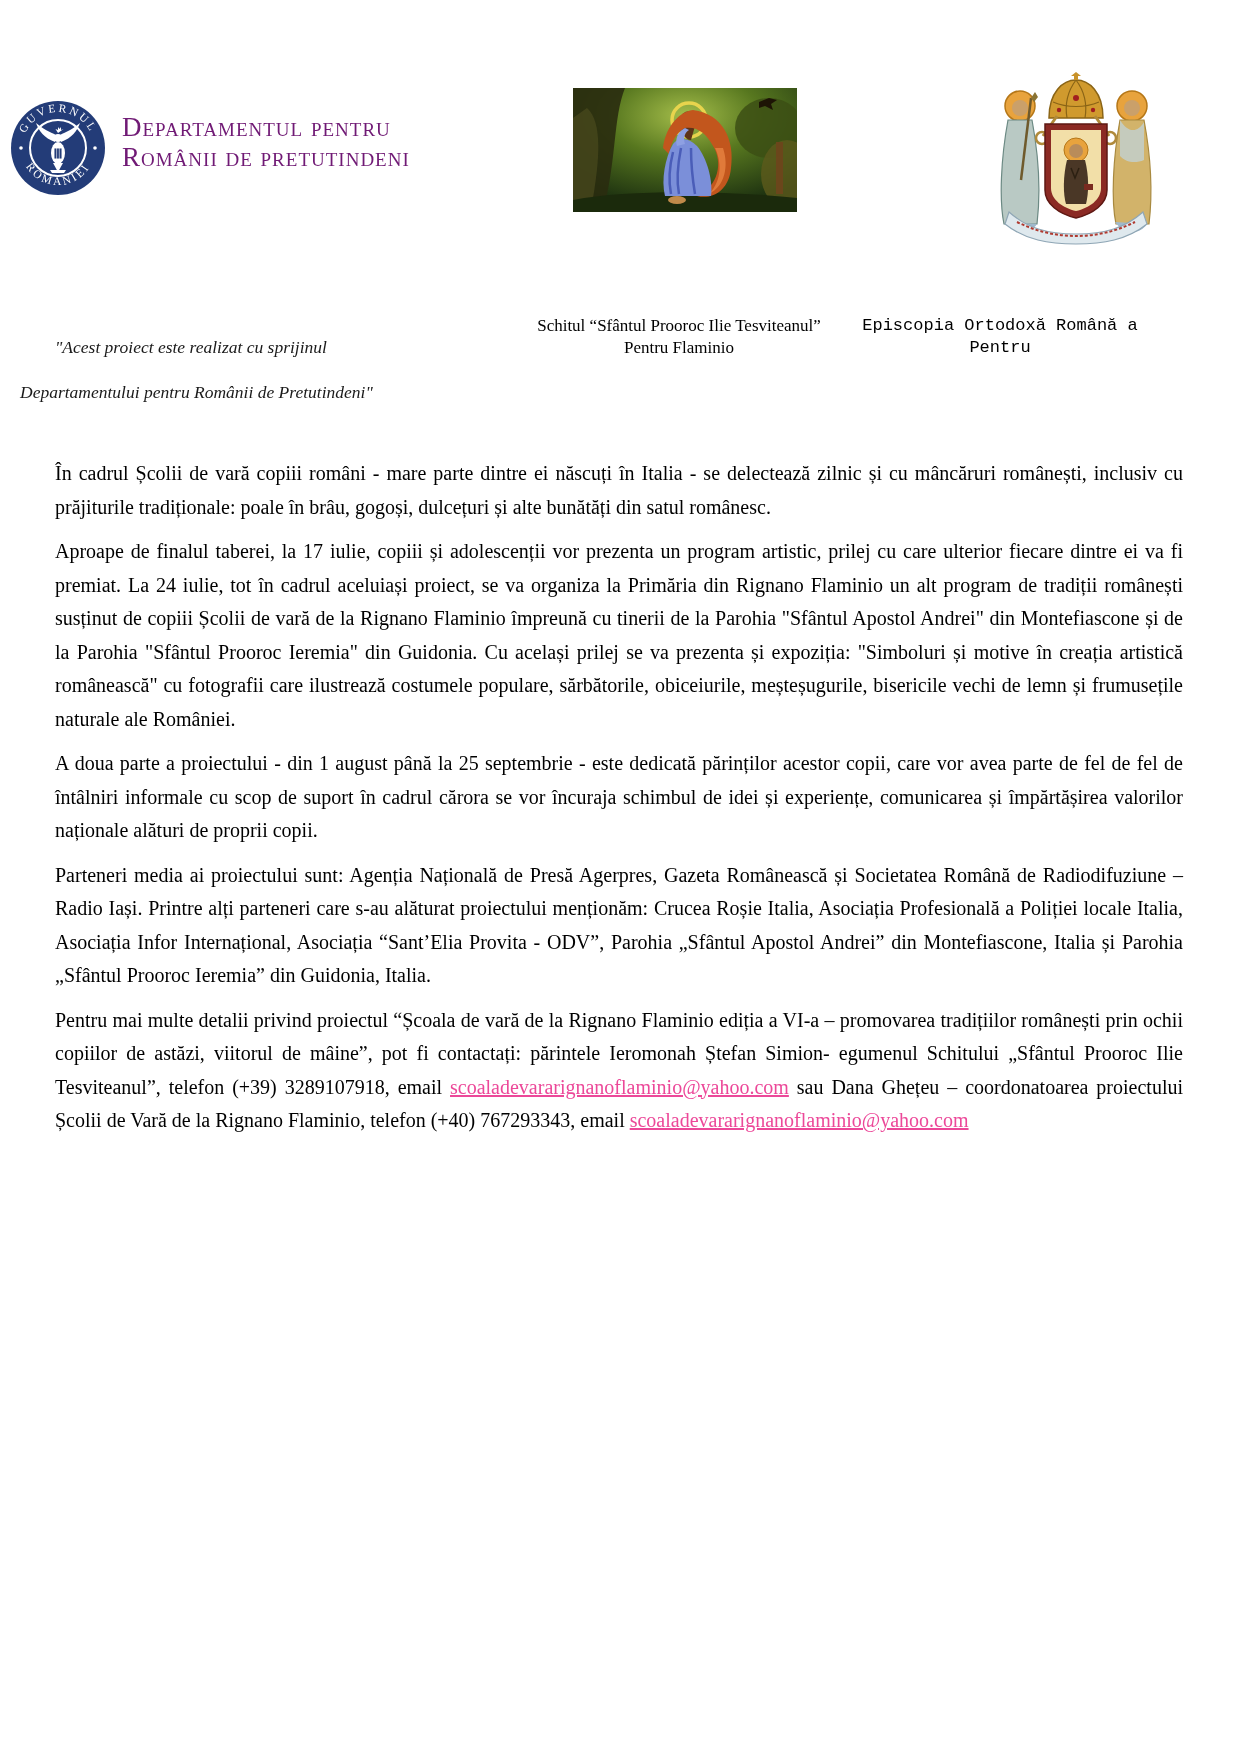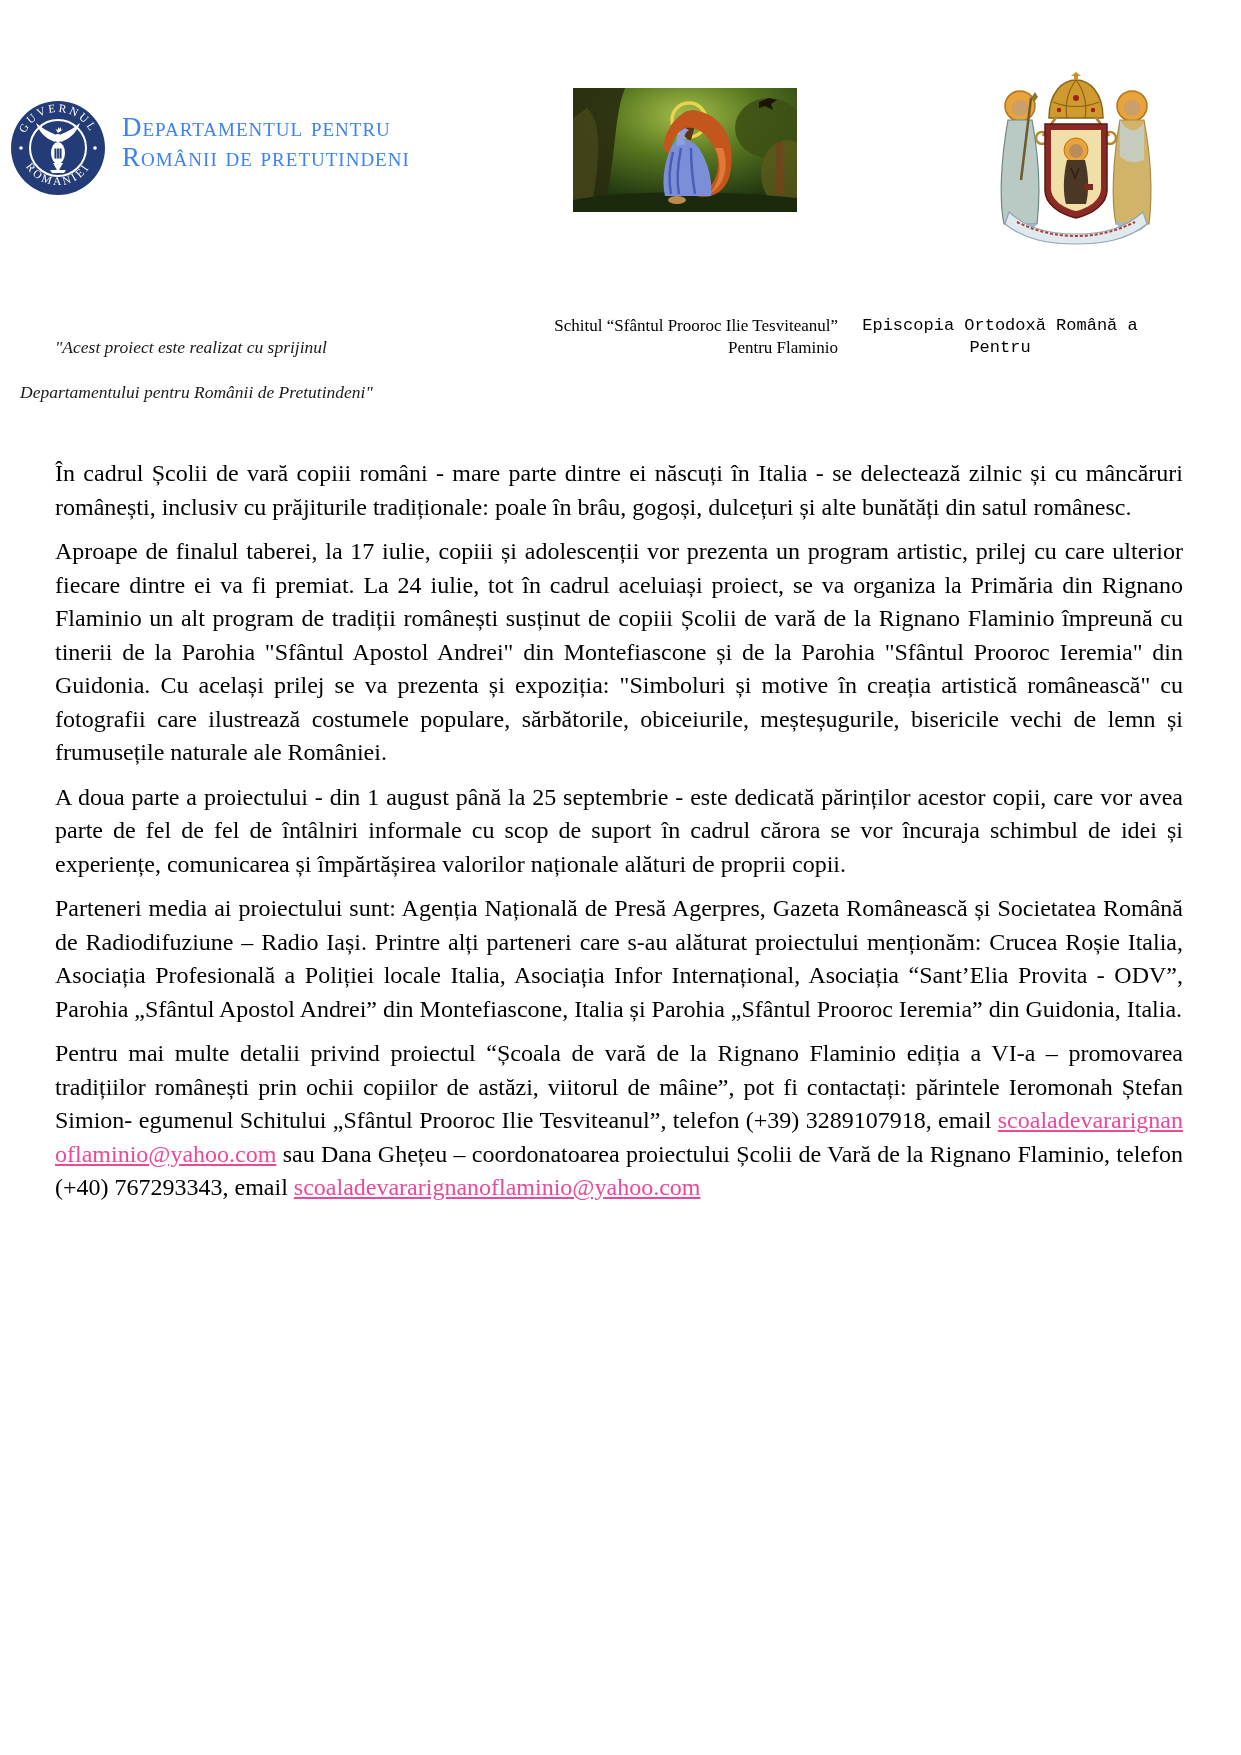--- a/index.html
+++ b/index.html
@@ -3,36 +3,36 @@
 <meta charset="utf-8">
 <style>
   html,body{margin:0;padding:0;background:#fff;}
   .page{
     position:relative;width:1241px;height:1755px;background:#ffffff;
     font-family:"Liberation Serif", serif;color:#000;overflow:hidden;
   }
   
   .gov-logo{position:absolute;left:10px;top:100px;width:96px;height:96px;}
   .gov-label{
-    position:absolute;left:122px;top:112px;color:#3b82f6;
+    position:absolute;left:122px;top:112px;color:#701a75;
     font-variant:small-caps;font-size:27px;line-height:30px;letter-spacing:1px;
     font-family:"Liberation Serif", serif;
   }
   .center-image{position:absolute;left:573px;top:88px;width:224px;height:124px;display:block;}
   .emblem-image{position:absolute;left:987px;top:72px;width:178px;height:174px;display:block;}
   .caption{position:absolute;font-size:17px;line-height:22px;text-align:center;}
-  .caption-center{left:468px;top:315px;width:370px;text-align:right;}
+  .caption-center{left:494px;top:315px;width:370px;}
   .caption-right{left:850px;top:315px;width:300px;font-family:Liberation Mono, monospace;}
   .quote-line{position:absolute;font-style:italic;font-size:17.5px;color:#1a1a1a;}
   .quote-line1{left:55px;top:337px;}
   .quote-line2{left:20px;top:382px;}
   
   .doc-body{position:absolute;left:55px;top:457px;width:1136px;}
   .doc-body p{
-    margin:0 8px 11px 0;font-size:24px;line-height:33.5px;
+    margin:0 8px 11px 0;font-size:20px;line-height:33.5px;
     text-align:justify;text-align-last:left;
   }
   .email-link{color:#ec4899;text-decoration:underline;cursor:pointer;word-break:break-all;}
 </style>
 </head>
 <body>
 
 <div class="page">
 
   <svg class="gov-logo" viewBox="0 0 96 96">

